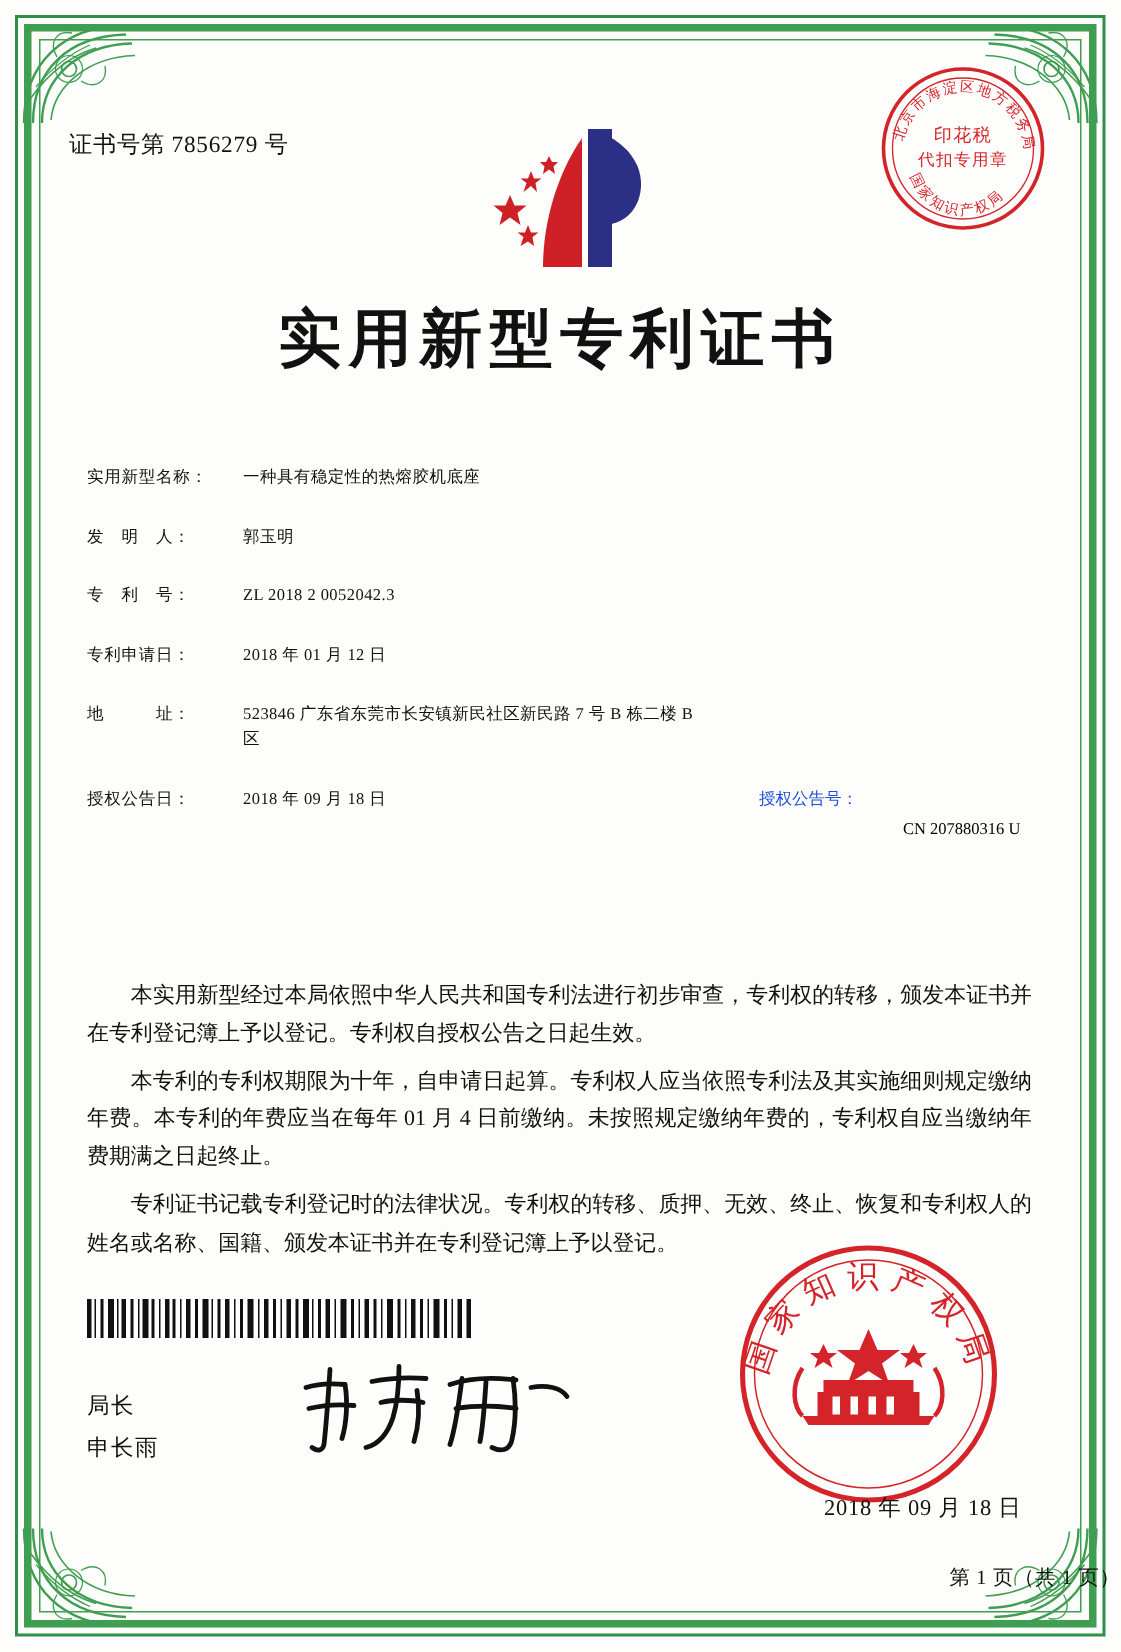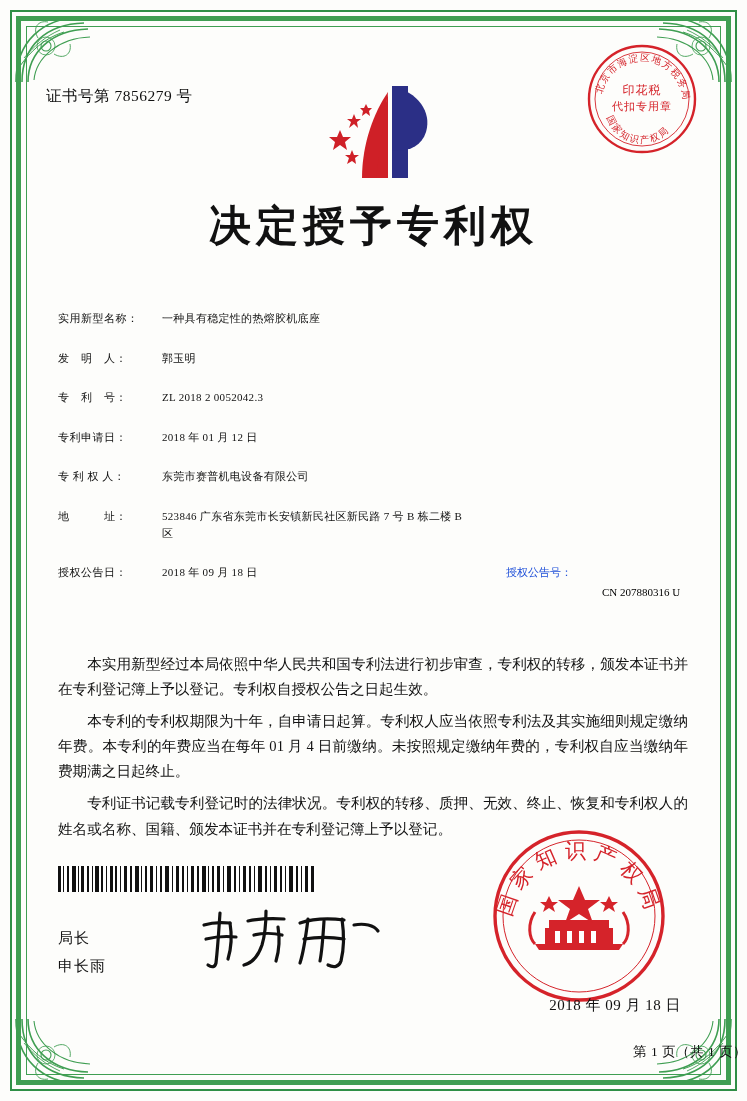--- a/index.html
+++ b/index.html
@@ -313,21 +313,21 @@
       </text>
       <path id="arcBot" d="M 22 66 A 37 37 0 0 0 96 66" fill="none"></path>
       <text font-size="9.5" fill="#d5232a" font-family="'Liberation Serif', serif" letter-spacing="1.6">
         <textPath href="#arcBot" startOffset="10%">国家知识产权局</textPath>
       </text>
       <text x="59" y="54" font-size="12" fill="#d5232a" text-anchor="middle" font-family="'Liberation Serif', serif" letter-spacing="1">印花税</text>
       <text x="59" y="70" font-size="11" fill="#d5232a" text-anchor="middle" font-family="'Liberation Serif', serif" letter-spacing="1">代扣专用章</text>
     </svg>
   </div>
 
-  <div class="title">决定授予专利权</div>
+  <div class="title">实用新型专利证书</div>
 
   <div class="fields">
 
     <div class="field-row">
       <div class="field-label">实用新型名称：</div>
       <div class="field-value">一种具有稳定性的热熔胶机底座</div>
     </div>
 
     <div class="field-row">
       <div class="field-label">发　明　人：</div>
@@ -337,24 +337,20 @@
     <div class="field-row">
       <div class="field-label">专　利　号：</div>
       <div class="field-value">ZL 2018 2 0052042.3</div>
     </div>
 
     <div class="field-row">
       <div class="field-label">专利申请日：</div>
       <div class="field-value">2018 年 01 月 12 日</div>
     </div>
 
-    <div class="field-row">
-      <div class="field-label">专 利 权 人：</div>
-      <div class="field-value">东莞市赛普机电设备有限公司</div>
-    </div>
 
     <div class="field-row">
       <div class="field-label">地　　　址：</div>
       <div class="field-value">
         <span>523846 广东省东莞市长安镇新民社区新民路 7 号 B 栋二楼 B</span>
         <span class="cont">区</span>
       </div>
     </div>
 
     <div class="field-row dual">

